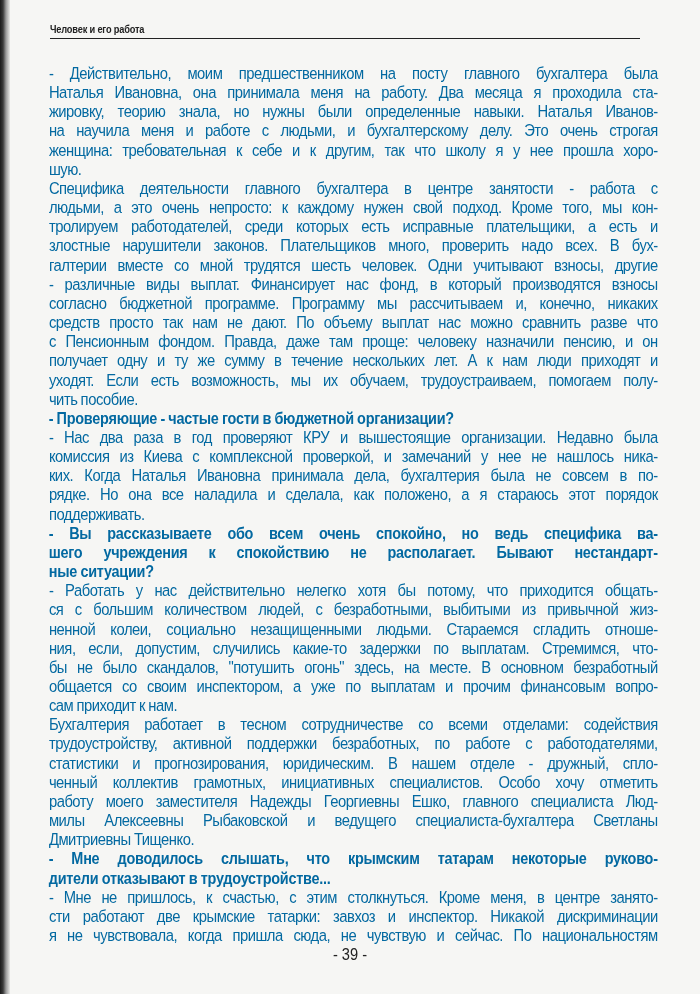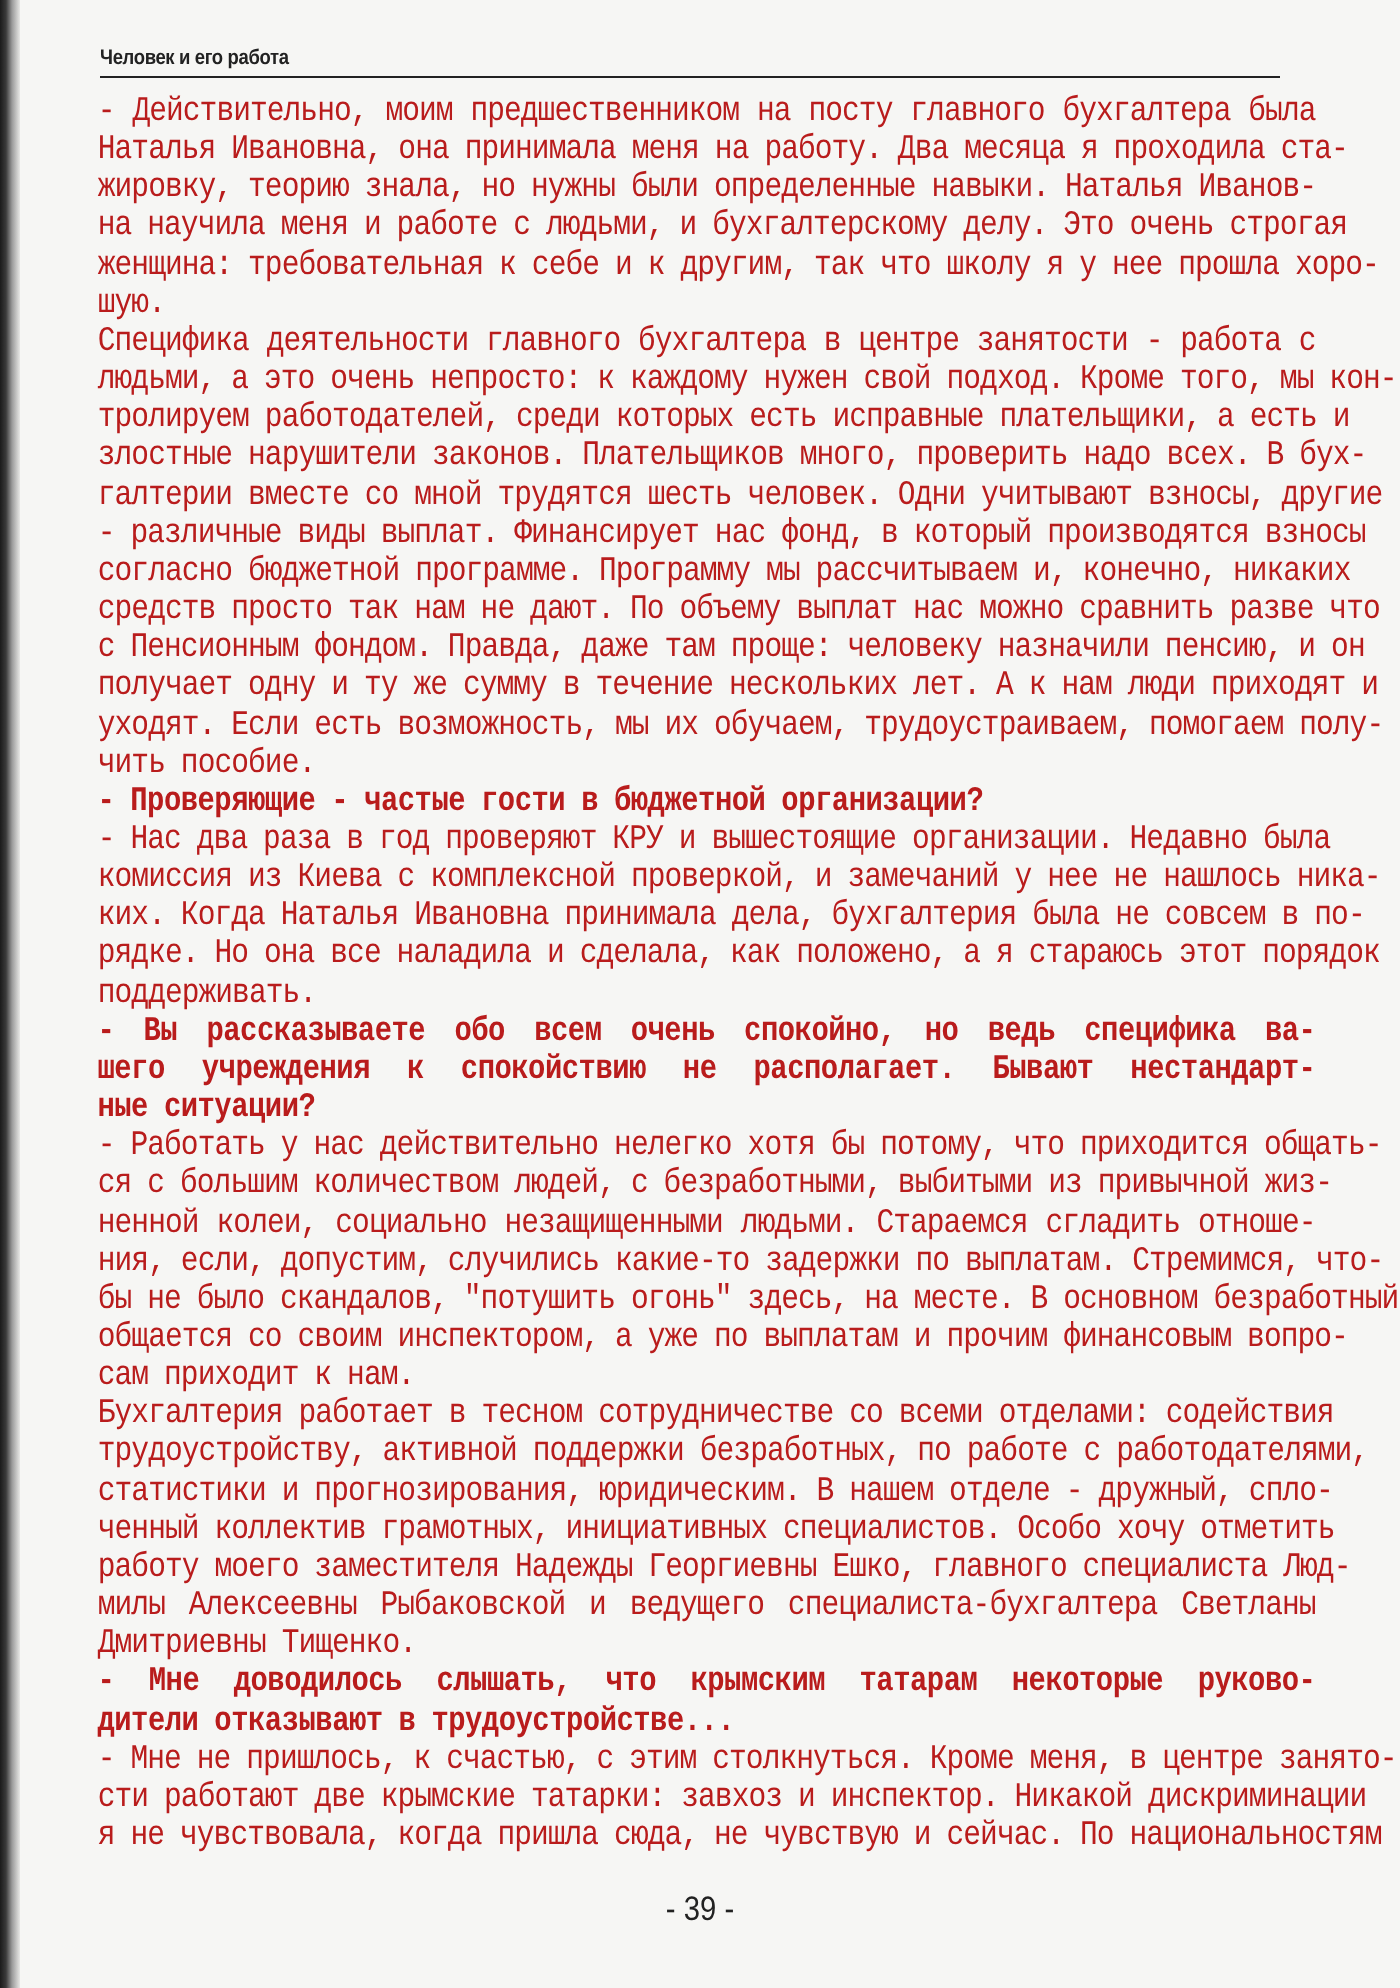--- a/index.html
+++ b/index.html
@@ -40,26 +40,26 @@
       transform: scaleX(0.88);
       transform-origin: left center;
       display: inline-block;
       position: absolute;
       top: 1px;
       left: 0;
     }
     .body-text {
       position: absolute;
       left: 42px;
-      top: 47px;
+      top: 64px;
       width: 616px;
-      font-family: Liberation Mono, monospace;
+      font-family: Liberation Sans, sans-serif;
       font-size: 17.2px;
       line-height: 19.15px;
-      color: #b91c1c;
+      color: #0369a1;
       text-align: justify;
       hyphens: manual;
     }
     .para {
       margin: 0;
       text-indent: 8px;
       letter-spacing: -0.55px;
       word-spacing: -0.5px;
       transform: scaleX(0.86);
       transform-origin: left top;

